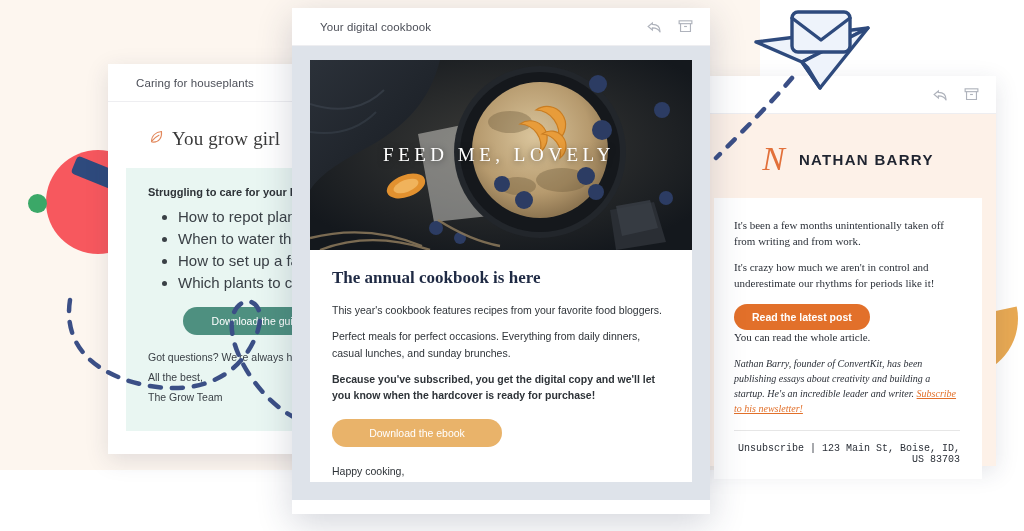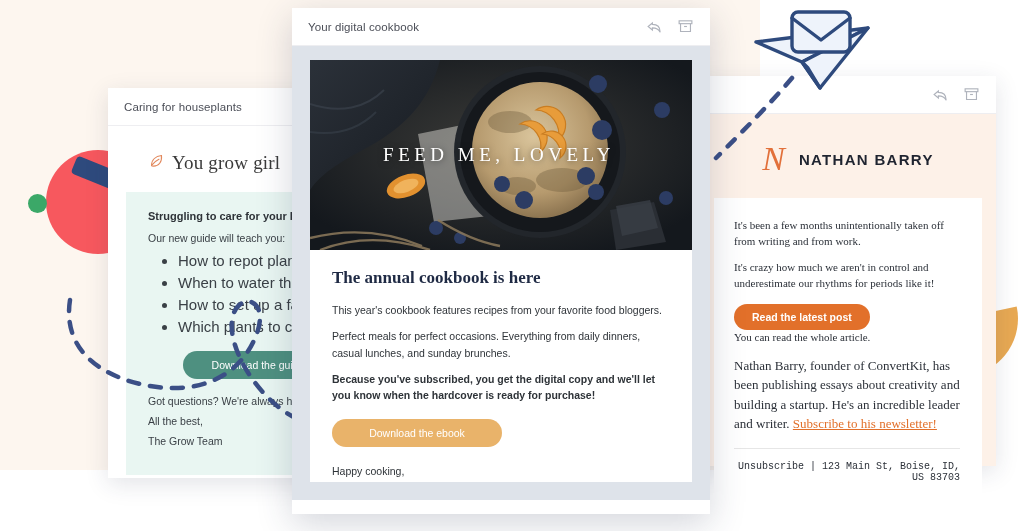--- a/index.html
+++ b/index.html
@@ -29,26 +29,26 @@
 
   
   .curve{position:absolute;left:0;top:0;width:1024px;height:531px;pointer-events:none;}
 
   
   .plane{position:absolute;left:742px;top:2px;width:140px;height:92px;}
 
   
   .card{position:absolute;background:#FFFFFF;box-shadow:0 6px 22px rgba(40,50,80,.13);}
   .card-head{height:38px;display:flex;align-items:center;border-bottom:1px solid #EEEEF1;box-sizing:border-box;}
-  .card-subject{font-size:11.5px;color:#4C4F58;padding-left:16px;letter-spacing:.1px;}
+  .card-subject{font-size:11.5px;color:#4C4F58;padding-left:28px;letter-spacing:.1px;}
   .head-icons{margin-left:auto;display:flex;align-items:center;gap:14px;padding-right:16px;}
   .icn{width:17px;height:17px;display:block;}
 
   
-  #card-left{left:108px;top:88px;width:300px;height:390px;}
+  #card-left{left:108px;top:64px;width:300px;height:390px;}
   .left-body{padding:0 0 0 0;}
   .left-brand{display:flex;align-items:flex-start;gap:7px;padding:26px 0 18px 40px;}
   .left-brand-name{font-family:"Liberation Serif", serif;font-size:19px;color:#3A3A3A;letter-spacing:.2px;}
   .mint-panel{margin:0 18px;background:#E9F6F2;padding:18px 22px 20px 22px;}
   .mint-h{font-size:11px;font-weight:bold;color:#2E3338;margin:0 0 10px 0;white-space:nowrap;}
   .mint-p{font-size:10.5px;color:#3A4046;margin:0 0 8px 0;white-space:nowrap;}
   .mint-ul{margin:6px 0 16px 0;padding-left:30px;}
   .mint-ul li{font-size:15px;color:#3A4046;margin-bottom:5px;white-space:nowrap;}
   .btn-green{display:block;margin:4px auto 16px auto;width:150px;text-align:center;
     background:#4E9080;color:#FFFFFF;font-size:10.5px;border-radius:16px;padding:8px 0;}
@@ -58,21 +58,21 @@
   
   #card-right{left:700px;top:76px;width:296px;height:390px;background:#FDF1E8;}
   .right-head{background:#FFFFFF;}
   .right-brandrow{display:flex;align-items:center;justify-content:center;gap:14px;padding:28px 0 22px 0;}
   .monogram{font-family:"Liberation Serif", serif;font-size:34px;color:#E2703A;font-style:italic;line-height:1;}
   .right-brand-name{font-size:15px;font-weight:bold;letter-spacing:1.3px;color:#1F2430;}
   .right-white{background:#FFFFFF;margin:0 14px;padding:20px 22px 14px 20px;}
   .rp{font-family:"Liberation Serif", serif;font-size:11px;color:#2B3038;margin:0 0 10px 0;line-height:1.45;}
   .btn-orange{display:inline-block;background:#E2702A;color:#FFFFFF;font-size:10.5px;font-weight:bold;
     border-radius:14px;padding:7px 18px;margin:2px 0 0 0;}
-  .ri{font-family:"Liberation Serif", serif;font-size:13px;color:#2B3038;line-height:1.5;margin:0;}
+  .ri{font-family:"Liberation Serif", serif;font-style:italic;font-size:10px;color:#2B3038;line-height:1.5;margin:0;}
   .ri a{color:#E2702A;text-decoration:underline;}
   .right-rule{border-top:1px solid #E6E6E6;margin:14px 0 0 0;}
   .right-addr{font-family:Liberation Mono, monospace;font-size:10px;color:#2B3038;padding:12px 0 0 0;text-align:right;}
 
   
   #card-center{left:292px;top:8px;width:418px;height:506px;background:#FFFFFF;
     box-shadow:0 10px 34px rgba(40,50,80,.20);}
   .center-frame{background:#DEE3EA;padding:14px 18px 18px 18px;height:454px;box-sizing:border-box;}
   .email-body{background:#FFFFFF;height:100%;box-sizing:border-box;overflow:hidden;}
   .hero{position:relative;height:190px;overflow:hidden;background:#1d2229;}
@@ -114,21 +114,20 @@
           <svg class="icn" viewBox="0 0 24 24" fill="none" stroke="#E2885C" stroke-width="1.6">
             <path d="M5 19c0-8 6-13 14-14 1 9-4 15-11 15-2 0-3-.4-3-1z"></path>
             <path d="M5 19c3-4 7-7 11-9"></path>
           </svg>
         </span>
         <span class="left-brand-name">You grow girl</span>
       </div>
 
       <div class="mint-panel">
         <p class="mint-h">Struggling to care for your house plants?</p>
-        <p class="mint-p">Our new guide will teach you:</p>
         <ul class="mint-ul">
           <li>How to repot plants</li>
           <li>When to water them</li>
           <li>How to set up a fail-safe watering system</li>
           <li>Which plants to choose to fit your home</li>
         </ul>
         <a class="btn-green">Download the guide</a>
         <p class="mint-p">Got questions? We're always here to help.</p>
         <p class="mint-p">All the best,</p>
         <p class="mint-p">The Grow Team</p>

